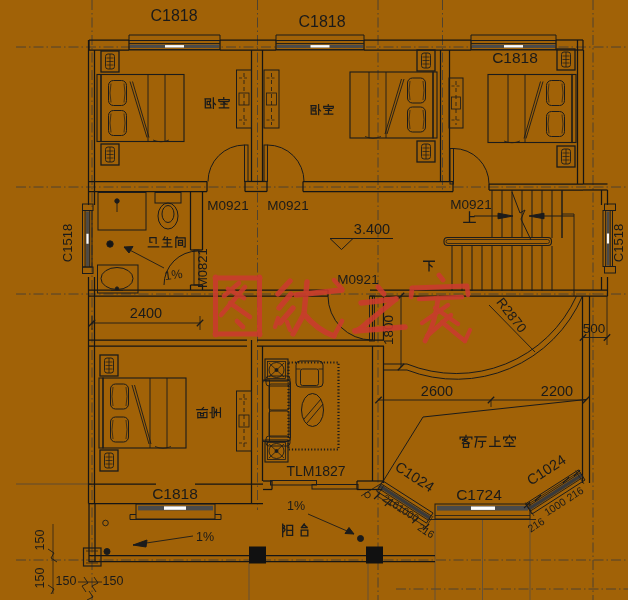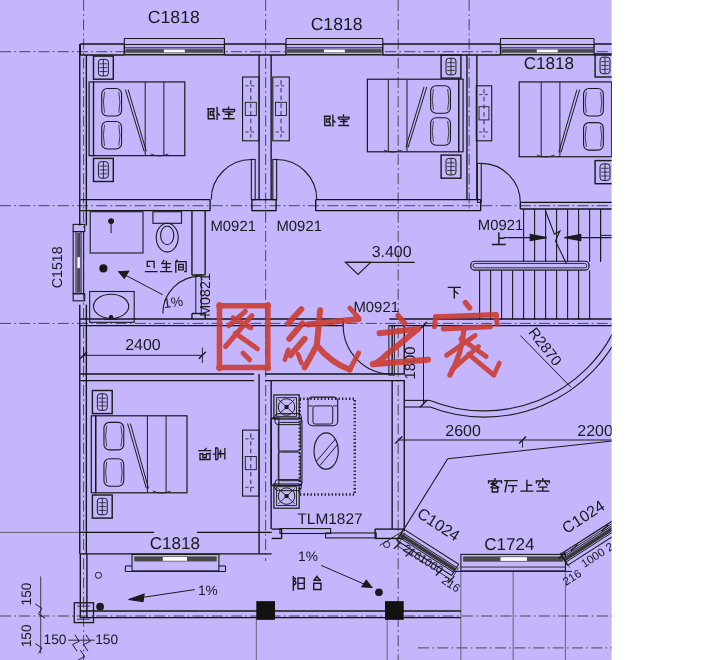--- a/index.html
+++ b/index.html
@@ -1,16 +1,16 @@
 <!DOCTYPE html>
 <html><head>
 <meta charset="utf-8">
 <style>
   html,body{margin:0;padding:0;background:#ffffff;}
-  #page{width:556px;height:600px;position:relative;background:#c4b5fd;overflow:hidden;}
+  #page{width:612px;height:600px;position:relative;background:#a16207;overflow:hidden;padding-left:16px;}
   text{font-family:"Liberation Sans",sans-serif;fill:#1a1a1a;}
 </style>
 </head>
 <body>
 <div id="page">
 <svg width="640" height="600" viewBox="0 0 640 600">
 <defs>
 <g id="g-shang" fill="none" stroke-linecap="square">
           <path d="M50 12 V82 M50 44 H80 M12 82 H88"></path>
         </g>

